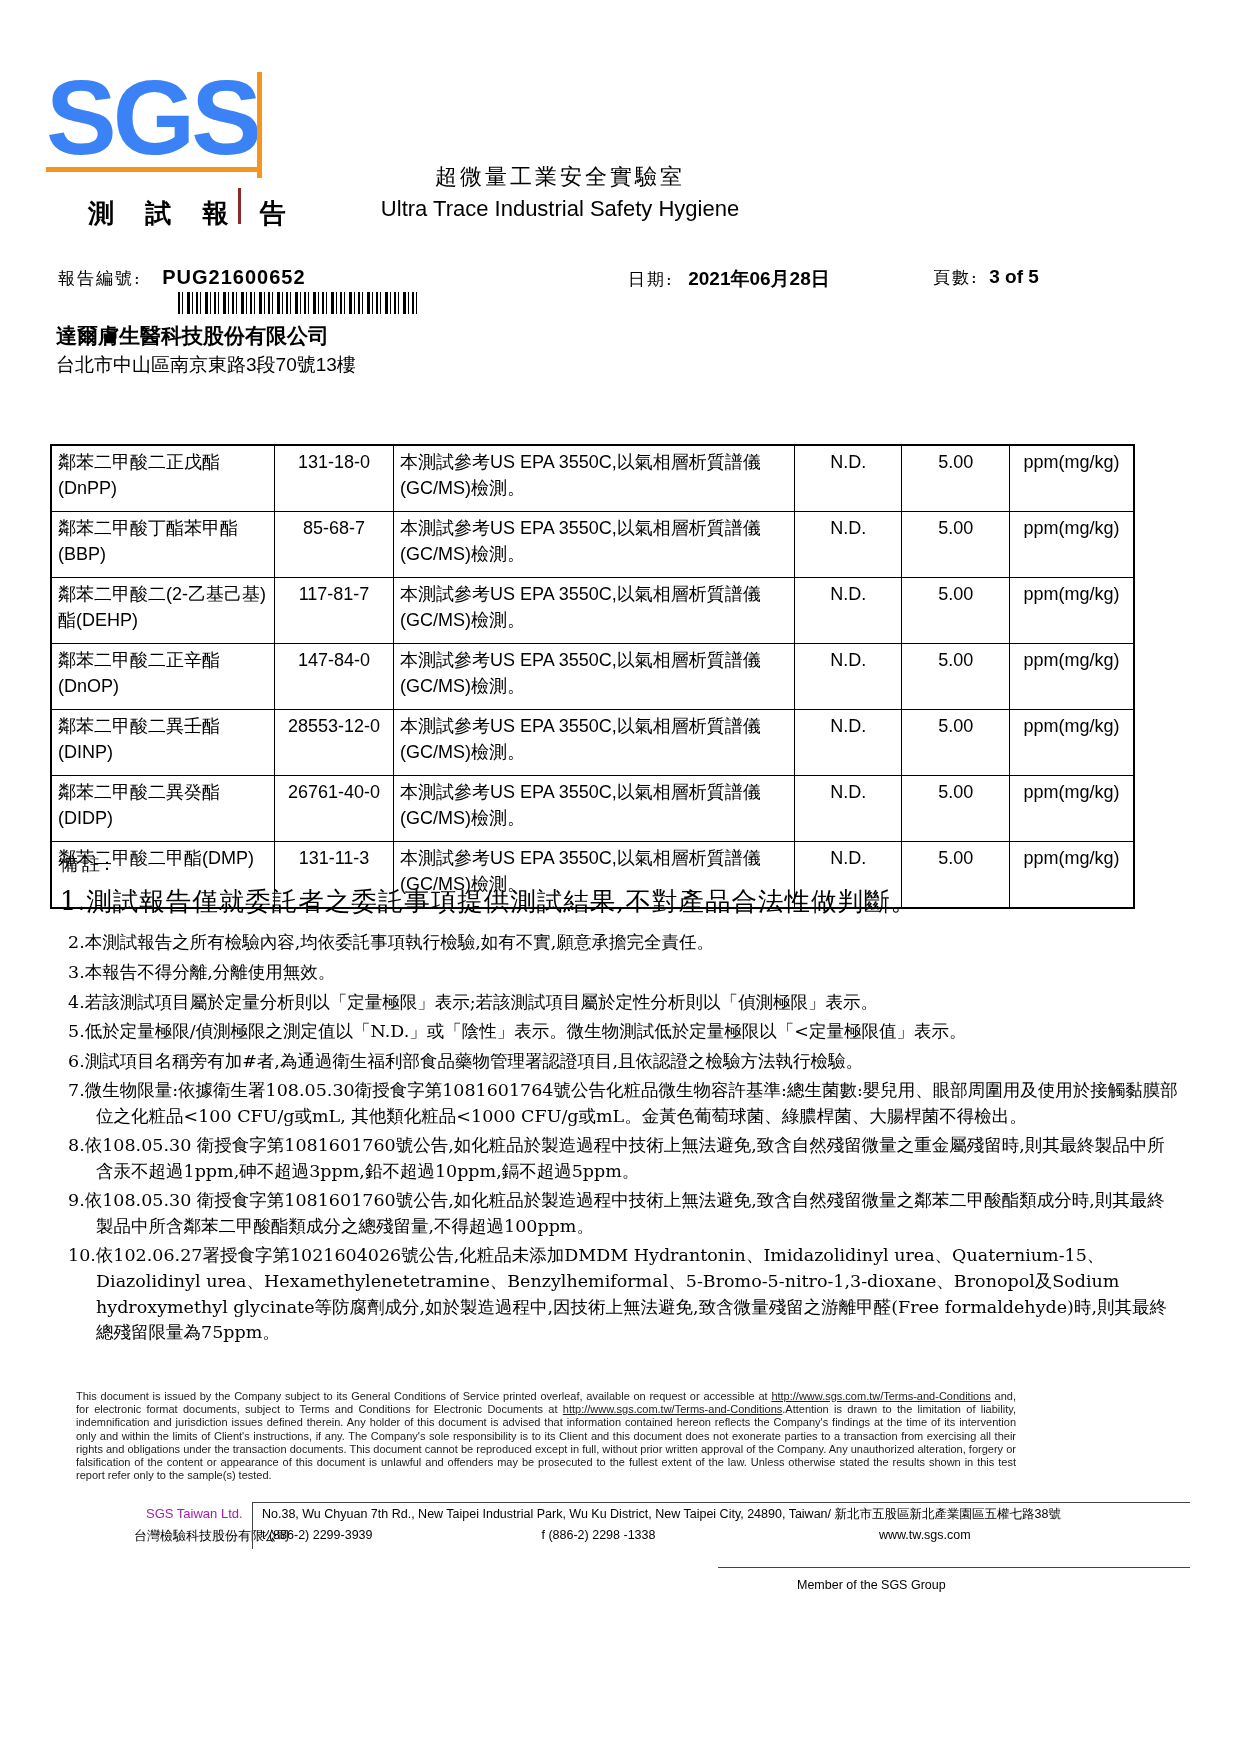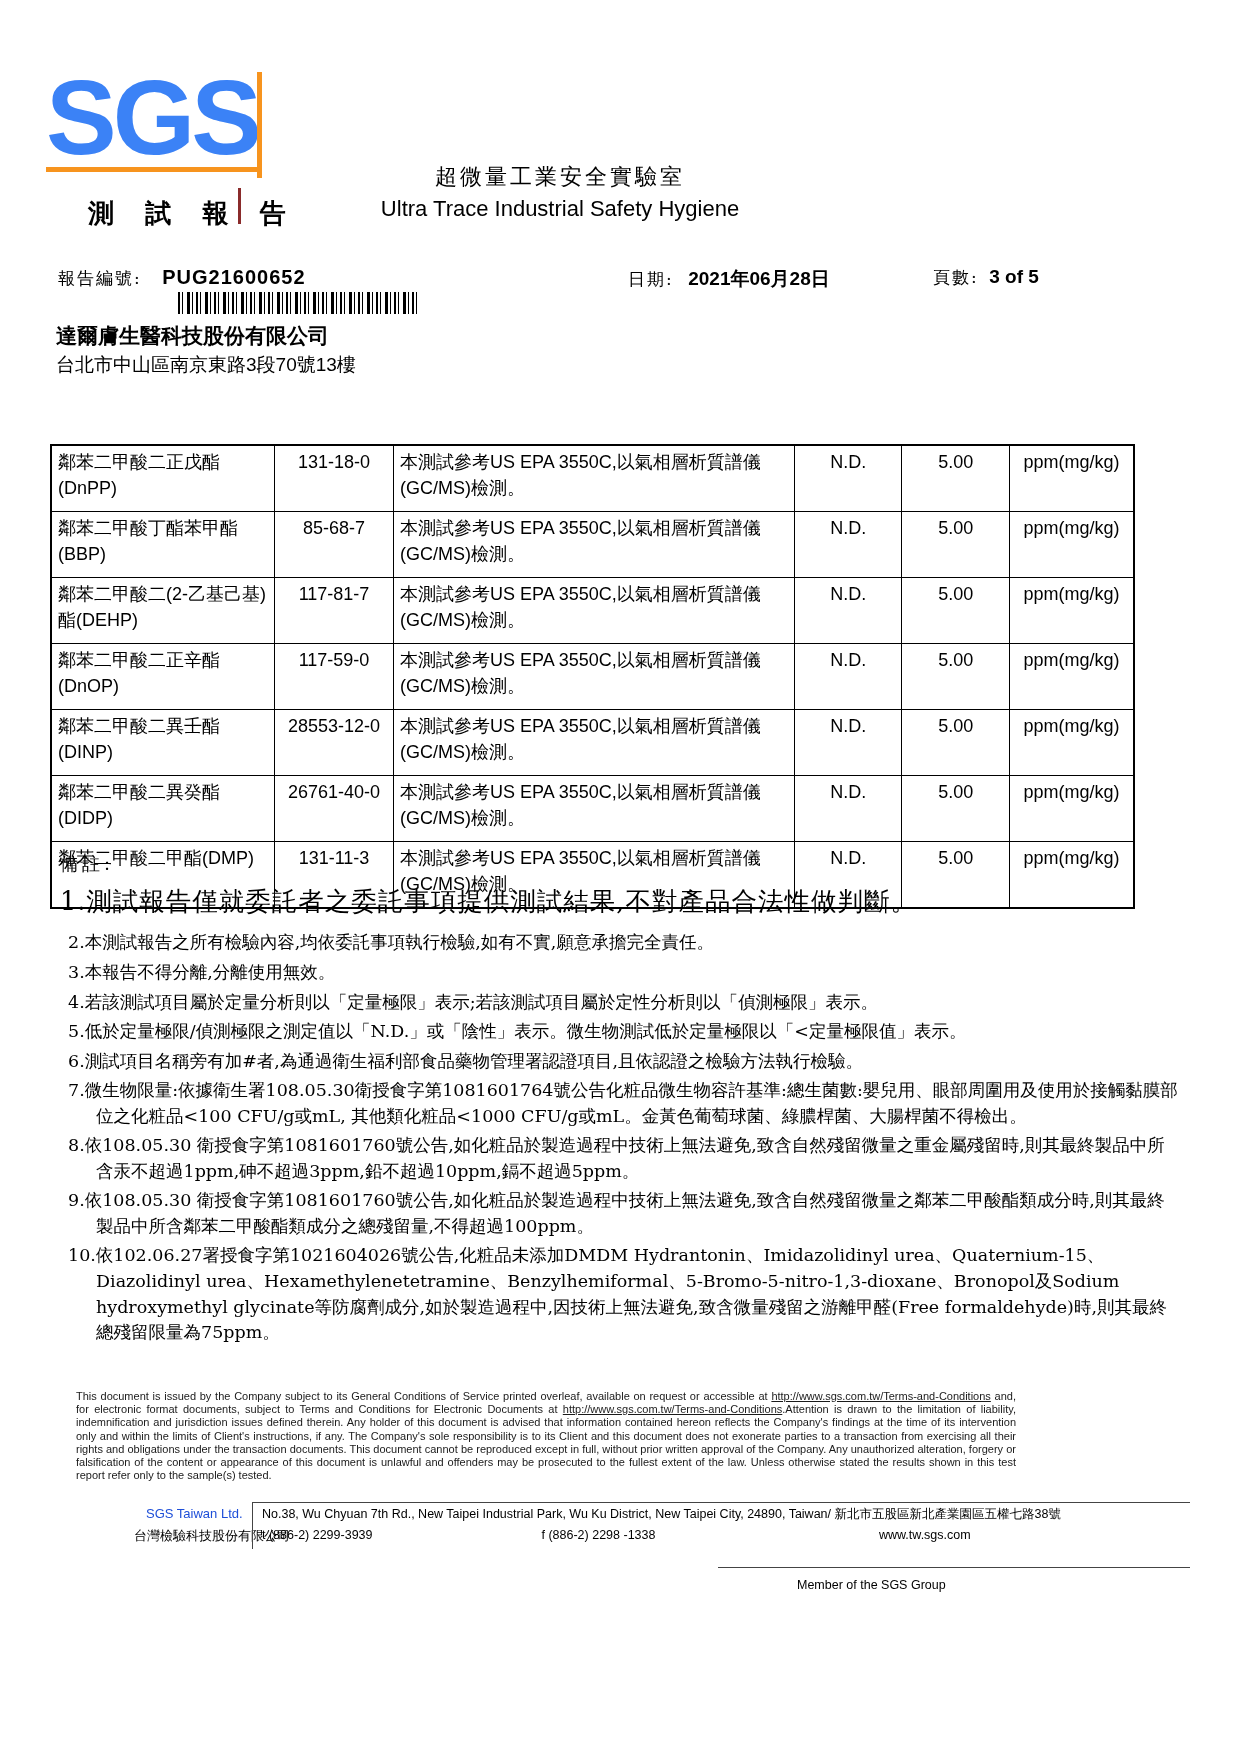--- a/index.html
+++ b/index.html
@@ -46,21 +46,21 @@
   .notes-label{font-size:18px;letter-spacing:4px;margin-bottom:8px;}
   .note-item{font-size:17.5px;line-height:1.46;margin:4px 8px;padding-left:28px;text-indent:-28px;}
   .note-item.first{font-size:25.5px;line-height:1.35;margin:6px 0 12px;padding-left:34px;text-indent:-34px;letter-spacing:1px;}
 
   
   .disclaimer{position:absolute;left:76px;top:1390px;width:940px;font-size:11px;line-height:1.2;
               text-align:justify;color:#1a1a1a;}
   .disclaimer .url{text-decoration:underline;cursor:pointer;}
 
   
-  .f-company-en{position:absolute;left:146px;top:1506px;font-size:13px;color:#1d4ed8;}
+  .f-company-en{position:absolute;left:146px;top:1506px;font-size:13px;color:#a21caf;}
   .f-company-zh{position:absolute;left:134px;top:1527px;font-size:13px;font-family:"DejaVu Serif","Liberation Serif",serif;}
   .f-hline{position:absolute;left:252px;top:1502px;width:938px;height:1px;background:#444;}
   .f-vline{position:absolute;left:252px;top:1502px;width:1px;height:47px;background:#444;}
   .f-address{position:absolute;left:262px;top:1506px;font-size:12.5px;}
   .f-contact{position:absolute;left:262px;top:1528px;font-size:12.5px;}
   .f-tel{display:inline-block;width:276px;}
   .f-fax{display:inline-block;width:334px;}
   .f-web{display:inline-block;cursor:pointer;}
   .member-line{position:absolute;left:718px;top:1567px;width:472px;height:1px;background:#444;}
   .member-text{position:absolute;left:797px;top:1578px;font-size:12.5px;}
@@ -129,21 +129,21 @@
       <tr>
         <td><span>鄰苯二甲酸二(2-乙基己基)酯</span><span>(DEHP)</span></td>
         <td class="c-center">117-81-7</td>
         <td class="c-method">本測試參考US EPA 3550C,以氣相層析質譜儀(GC/MS)檢測。</td>
         <td class="c-center">N.D.</td>
         <td class="c-center">5.00</td>
         <td class="c-center">ppm(mg/kg)</td>
       </tr>
       <tr>
         <td><span>鄰苯二甲酸二正辛酯</span><span>(DnOP)</span></td>
-        <td class="c-center">117-59-0</td>
+        <td class="c-center">147-84-0</td>
         <td class="c-method">本測試參考US EPA 3550C,以氣相層析質譜儀(GC/MS)檢測。</td>
         <td class="c-center">N.D.</td>
         <td class="c-center">5.00</td>
         <td class="c-center">ppm(mg/kg)</td>
       </tr>
       <tr>
         <td><span>鄰苯二甲酸二異壬酯</span><span>(DINP)</span></td>
         <td class="c-center">28553-12-0</td>
         <td class="c-method">本測試參考US EPA 3550C,以氣相層析質譜儀(GC/MS)檢測。</td>
         <td class="c-center">N.D.</td>

